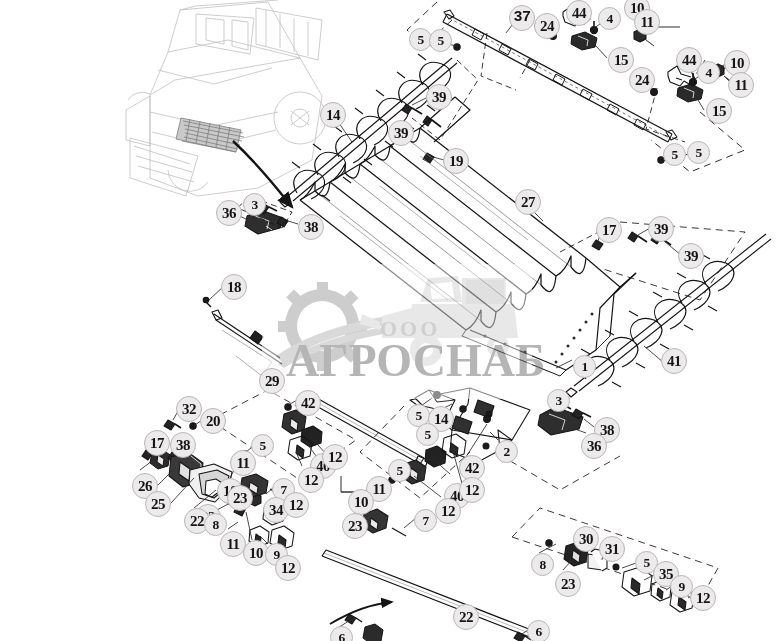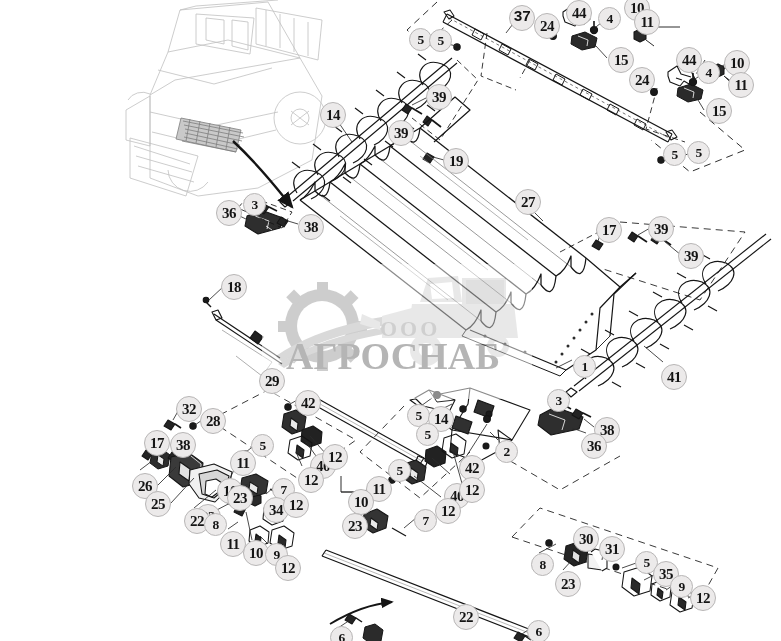--- a/index.html
+++ b/index.html
@@ -41,21 +41,21 @@
     position:absolute;left:0;top:0;width:270px;height:135px;
     background:#ffffff;
   }
   .wm-text{
     position:absolute;
     font-family:"Liberation Serif", serif;
     color:#8b8b8b;
     font-weight:bold;
   }
   #wm-ooo{left:118px;top:52px;font-size:22px;letter-spacing:3px;color:#a0a0a0;}
-  #wm-name{left:24px;top:70px;font-size:38px;letter-spacing:0px;color:#6e6e6e;
+  #wm-name{left:24px;top:70px;font-size:46px;letter-spacing:0px;color:#6e6e6e;
            -webkit-text-stroke:0px;}
 </style>
 </head>
 <body>
 
 <div id="stage">
 
   <svg class="layer" viewBox="0 0 781 641">
     <g stroke="#bdbdbd" fill="none" stroke-width="0.8" opacity="0.95">
 
@@ -658,35 +658,35 @@
       <div class="callout" style="left: 426px; top: 84px;">39</div>
       <div class="callout" style="left: 388px; top: 120px;">39</div>
       <div class="callout" style="left: 443px; top: 148px;">19</div>
       <div class="callout sm" style="left: 243px; top: 193px;">3</div>
       <div class="callout" style="left: 216px; top: 200px;">36</div>
       <div class="callout" style="left: 298px; top: 214px;">38</div>
       <div class="callout" style="left: 515px; top: 189px;">27</div>
       <div class="callout" style="left: 596px; top: 217px;">17</div>
       <div class="callout" style="left: 648px; top: 216px;">39</div>
       <div class="callout" style="left: 678px; top: 243px;">39</div>
-      <div class="callout" style="left: 661px; top: 364px;">41</div>
+      <div class="callout" style="left: 661px; top: 348px;">41</div>
       <div class="callout sm" style="left: 573px; top: 355px;">1</div>
       <div class="callout" style="left: 221px; top: 274px;">18</div>
       <div class="callout" style="left: 259px; top: 368px;">29</div>
       <div class="callout sm" style="left: 547px; top: 389px;">3</div>
       <div class="callout" style="left: 594px; top: 417px;">38</div>
       <div class="callout" style="left: 581px; top: 433px;">36</div>
       <div class="callout sm" style="left: 495px; top: 440px;">2</div>
       <div class="callout sm" style="left: 407px; top: 404px;">5</div>
       <div class="callout" style="left: 428px; top: 406px;">14</div>
       <div class="callout sm" style="left: 416px; top: 423px;">5</div>
       <div class="callout" style="left: 295px; top: 390px;">42</div>
       <div class="callout" style="left: 459px; top: 455px;">42</div>
       <div class="callout" style="left: 176px; top: 396px;">32</div>
-      <div class="callout" style="left: 200px; top: 408px;">28</div>
+      <div class="callout" style="left: 200px; top: 408px;">20</div>
       <div class="callout" style="left: 144px; top: 430px;">17</div>
       <div class="callout" style="left: 170px; top: 432px;">38</div>
       <div class="callout" style="left: 132px; top: 473px;">26</div>
       <div class="callout" style="left: 145px; top: 491px;">25</div>
       <div class="callout" style="left: 160px; top: 504px; margin-left: 35px;">33</div>
       <div class="callout" style="left: 184px; top: 508px;">22</div>
       <div class="callout sm" style="left: 204px; top: 513px;">8</div>
       <div class="callout" style="left: 220px; top: 531px;">11</div>
       <div class="callout" style="left: 243px; top: 540px;">10</div>
       <div class="callout sm" style="left: 251px; top: 434px;">5</div>

